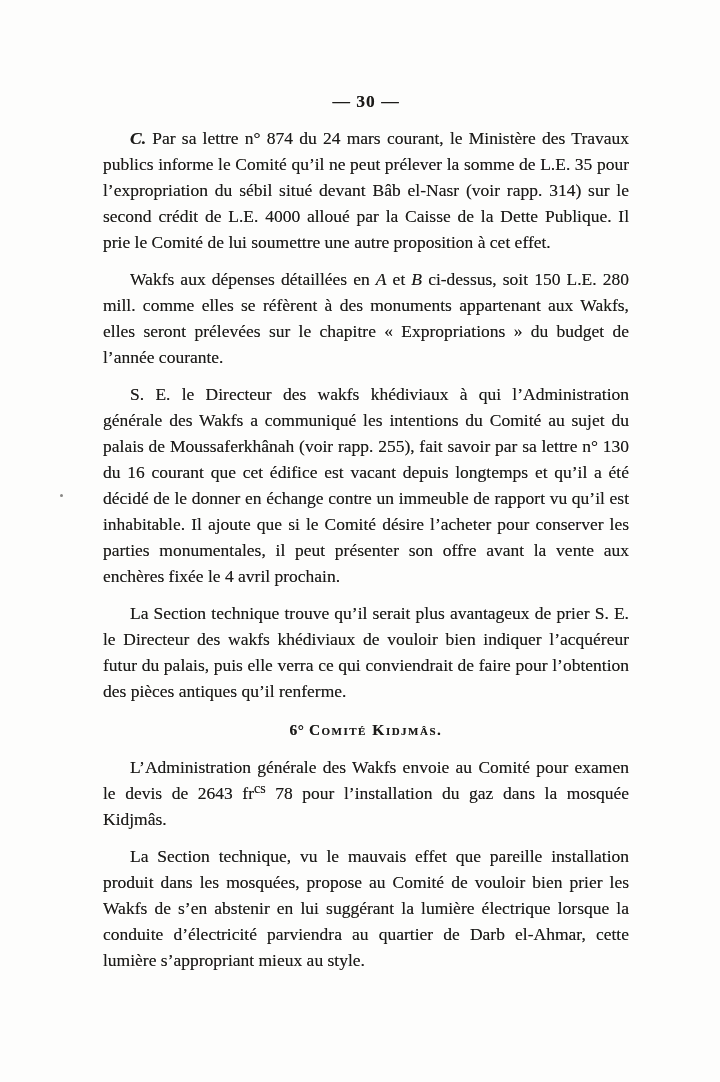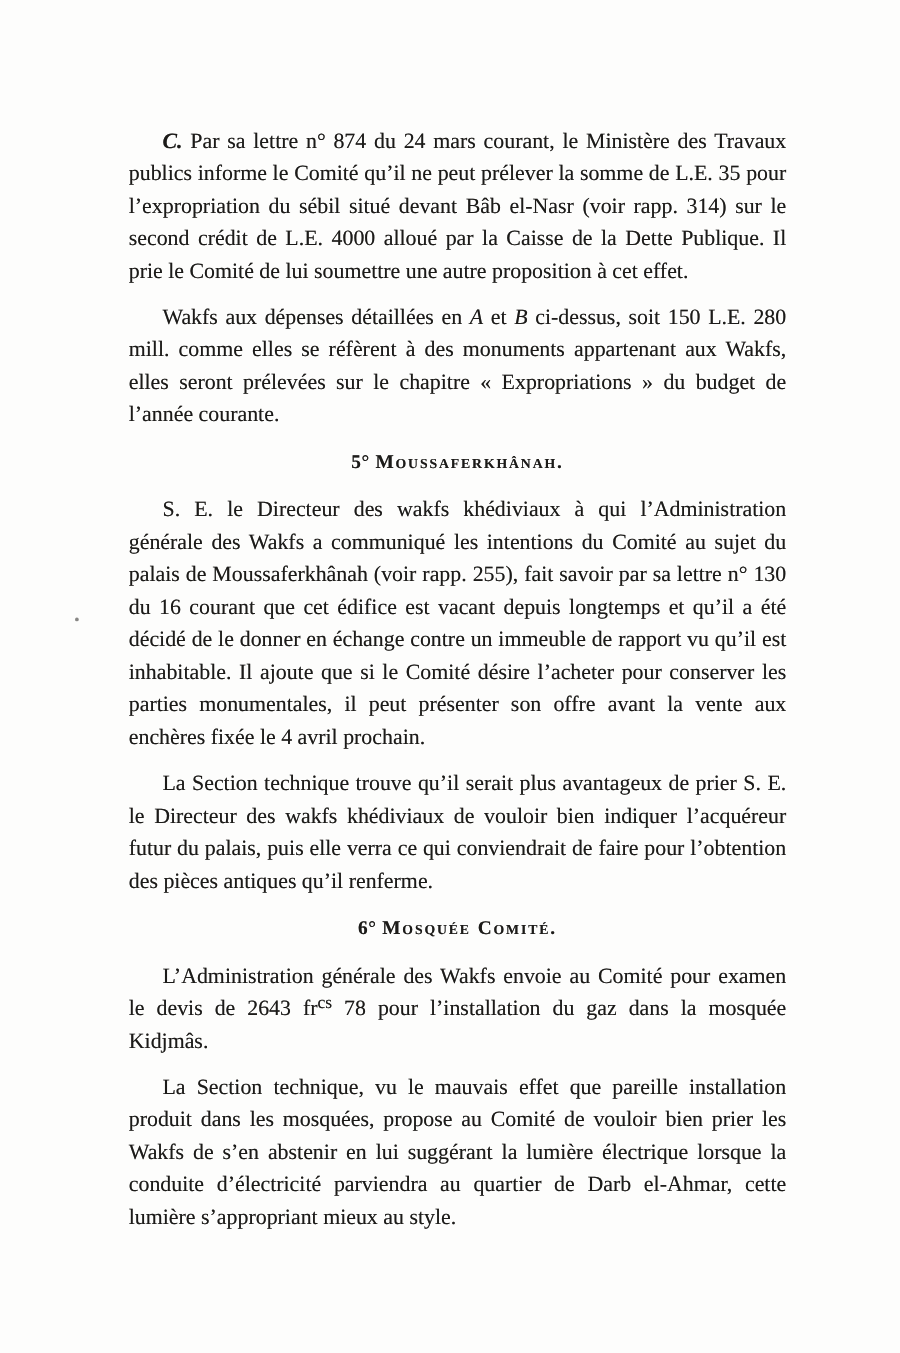--- a/index.html
+++ b/index.html
@@ -69,32 +69,32 @@
   }
 </style>
 </head>
 <body>
 
 <div class="page">
   <div class="speck"></div>
 
   <div class="text-block">
 
+    <div class="page-number">— 30 —</div>
 
     <p class="para"><span class="lead-italic">C.</span><span> Par sa lettre n° 874 du 24 mars courant, le Ministère des Travaux publics informe le Comité qu’il ne peut prélever la somme de L.E. 35 pour l’expropriation du sébil situé devant Bâb el-Nasr (voir rapp. 314) sur le second crédit de L.E. 4000 alloué par la Caisse de la Dette Publique. Il prie le Comité de lui soumettre une autre proposition à cet effet.</span></p>
 
 
     <p class="para"><span>Wakfs aux dépenses détaillées en </span><span class="it">A</span><span> et </span><span class="it">B</span><span> ci-dessus, soit 150 L.E. 280 mill. comme elles se réfèrent à des monuments appartenant aux Wakfs, elles seront prélevées sur le chapitre « Expropriations » du budget de l’année courante.</span></p>
 
-    <h2 class="heading"><span>5°</span>&nbsp;<span class="sc">Moussaferkhânah.</span></h2>
 
     <p class="para">S. E. le Directeur des wakfs khédiviaux à qui l’Administration générale des Wakfs a communiqué les intentions du Comité au sujet du palais de Moussaferkhânah (voir rapp. 255), fait savoir par sa lettre n° 130 du 16 courant que cet édifice est vacant depuis longtemps et qu’il a été décidé de le donner en échange contre un immeuble de rapport vu qu’il est inhabitable. Il ajoute que si le Comité désire l’acheter pour conserver les parties monumentales, il peut présenter son offre avant la vente aux enchères fixée le 4 avril prochain.</p>
 
     <p class="para">La Section technique trouve qu’il serait plus avantageux de prier S. E. le Directeur des wakfs khédiviaux de vouloir bien indiquer l’acquéreur futur du palais, puis elle verra ce qui conviendrait de faire pour l’obtention des pièces antiques qu’il renferme.</p>
 
-    <h2 class="heading"><span>6°</span>&nbsp;<span class="sc">Mosquée Comité.</span></h2>
+    <h2 class="heading"><span>6°</span>&nbsp;<span class="sc">Comité Kidjmâs.</span></h2>
 
     <p class="para"><span>L’Administration générale des Wakfs envoie au Comité pour examen le devis de 2643 fr</span><sup class="sup">cs</sup><span> 78 pour l’installation du gaz dans la mosquée Kidjmâs.</span></p>
 
     <p class="para">La Section technique, vu le mauvais effet que pareille installation produit dans les mosquées, propose au Comité de vouloir bien prier les Wakfs de s’en abstenir en lui suggérant la lumière électrique lorsque la conduite d’électricité parviendra au quartier de Darb el-Ahmar, cette lumière s’appropriant mieux au style.</p>
 
   </div>
 </div>
 
 </body></html>

